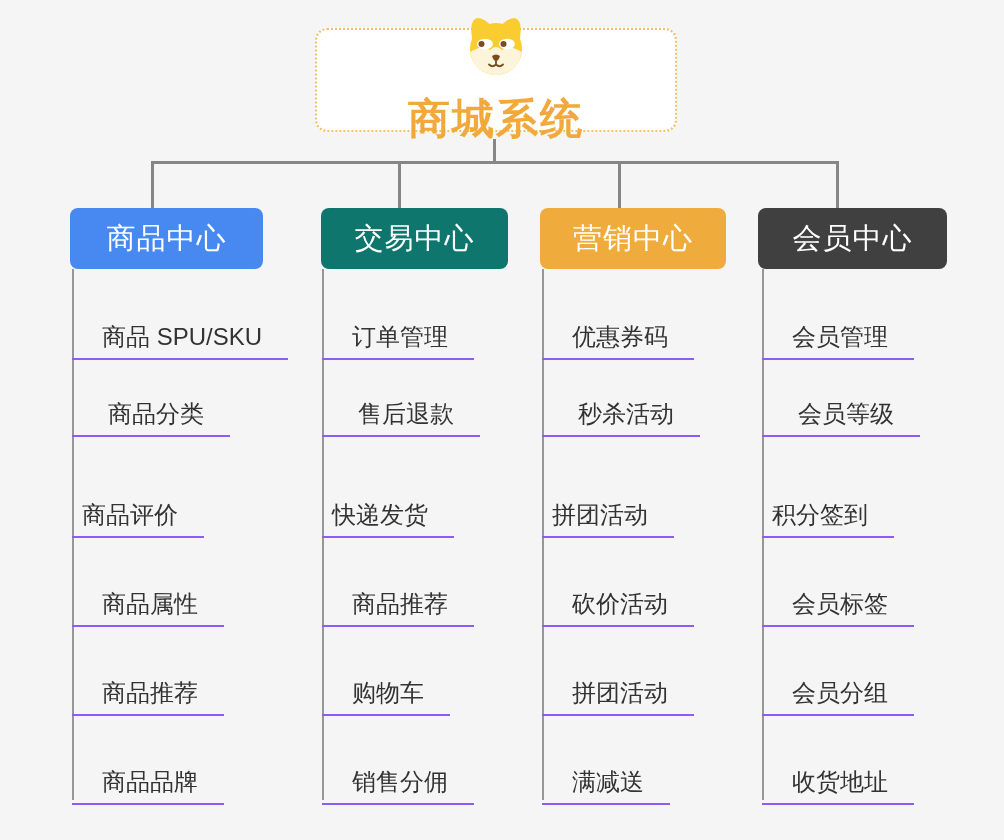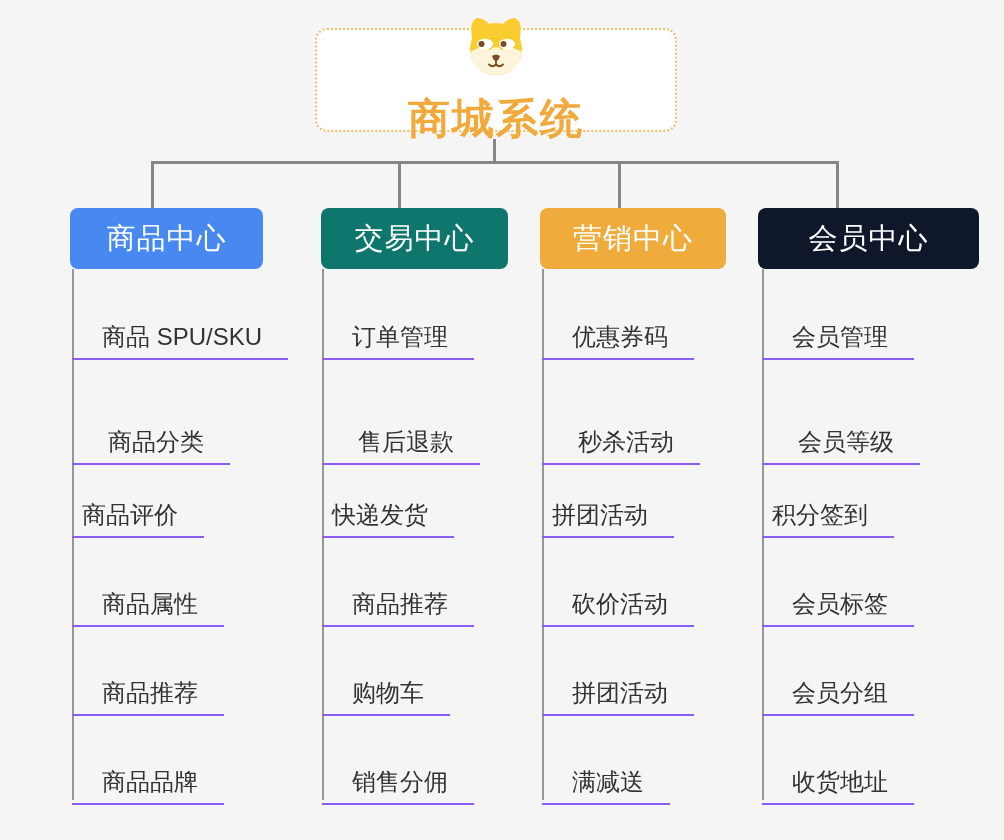--- a/index.html
+++ b/index.html
@@ -50,21 +50,21 @@
     height:46px;
     box-sizing:content-box;
     border-bottom:2px solid #8b5cf6;
     padding:0 26px 5px 30px;
     font-size:24px;
     color:#333333;
     white-space:nowrap;
     cursor:pointer;
   }
   .c0{left:72px;} .c1{left:322px;} .c2{left:542px;} .c3{left:762px;}
-  .r0{top:307px;} .r1{top:412px;padding-left:36px;} .r2{top:485px;padding-left:10px;}
+  .r0{top:307px;} .r1{top:384px;padding-left:36px;} .r2{top:485px;padding-left:10px;}
   .r3{top:574px;} .r4{top:663px;} .r5{top:752px;}
 </style>
 </head>
 <body>
 
 <div class="canvas">
 
   <div class="root-node">
     <span style="display:flex;">
       <svg width="64" height="64" viewBox="0 0 64 64">
@@ -92,21 +92,21 @@
 
   <div class="branch-node" style="left: 57px; width: 193px; background-color: rgb(71, 137, 240);">
     <span>商品中心</span>
   </div>
   <div class="branch-node" style="left: 308px; width: 187px; background-color: #0f766e;">
     <span>交易中心</span>
   </div>
   <div class="branch-node" style="left: 527px; width: 186px; background-color: rgb(239, 172, 60);">
     <span>营销中心</span>
   </div>
-  <div class="branch-node" style="left: 745px; width: 221px; background-color: #0f172a;">
+  <div class="branch-node" style="left: 745px; width: 189px; background-color: #404040;">
     <span>会员中心</span>
   </div>
 
   <div class="spine c0"></div>
   <div class="spine c1"></div>
   <div class="spine c2"></div>
   <div class="spine c3"></div>
 
   <div class="leaf c0 r0">
       <span>商品 SPU/SKU</span>

